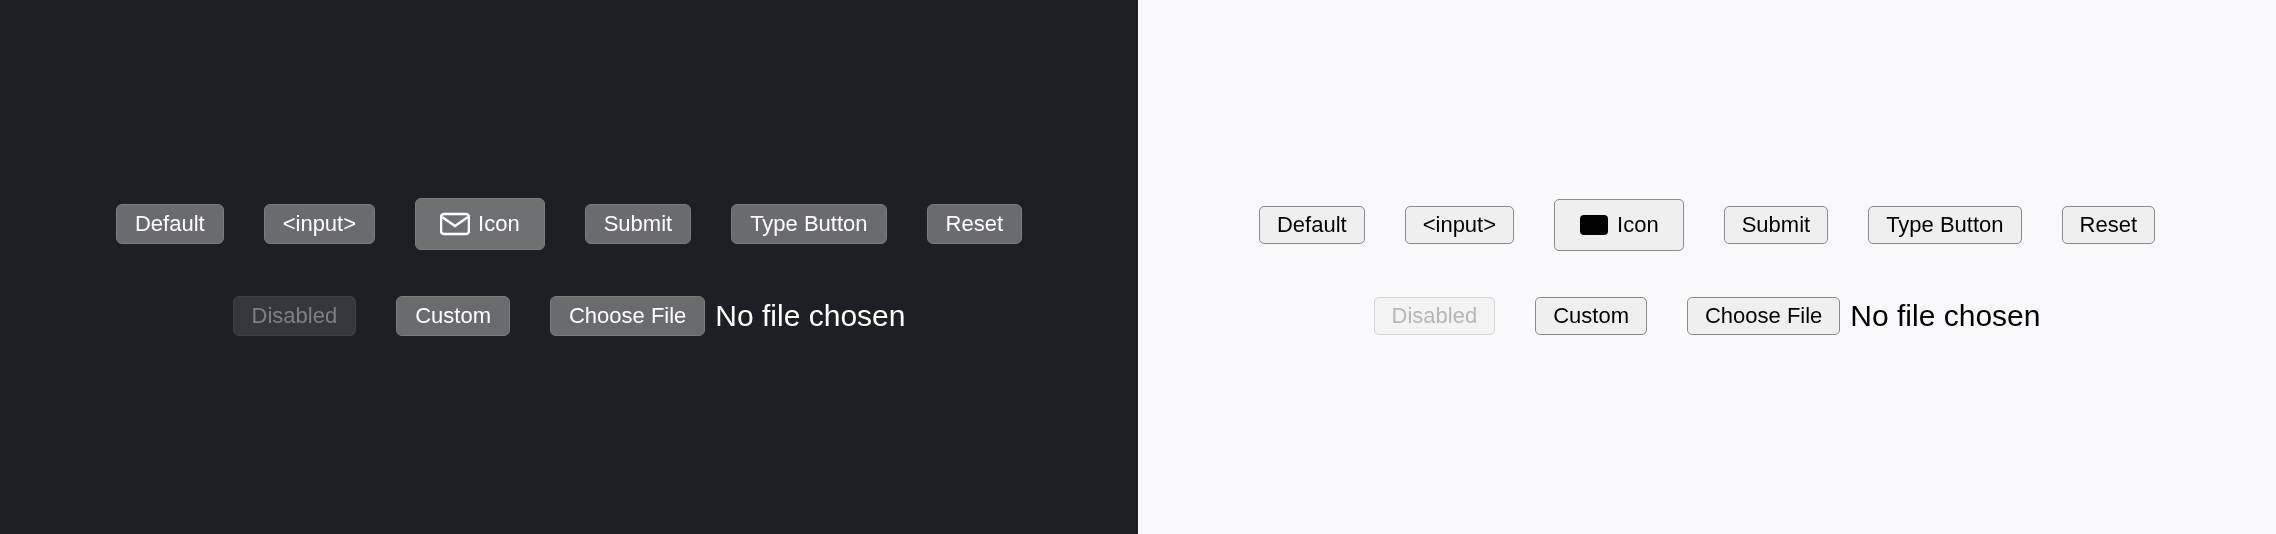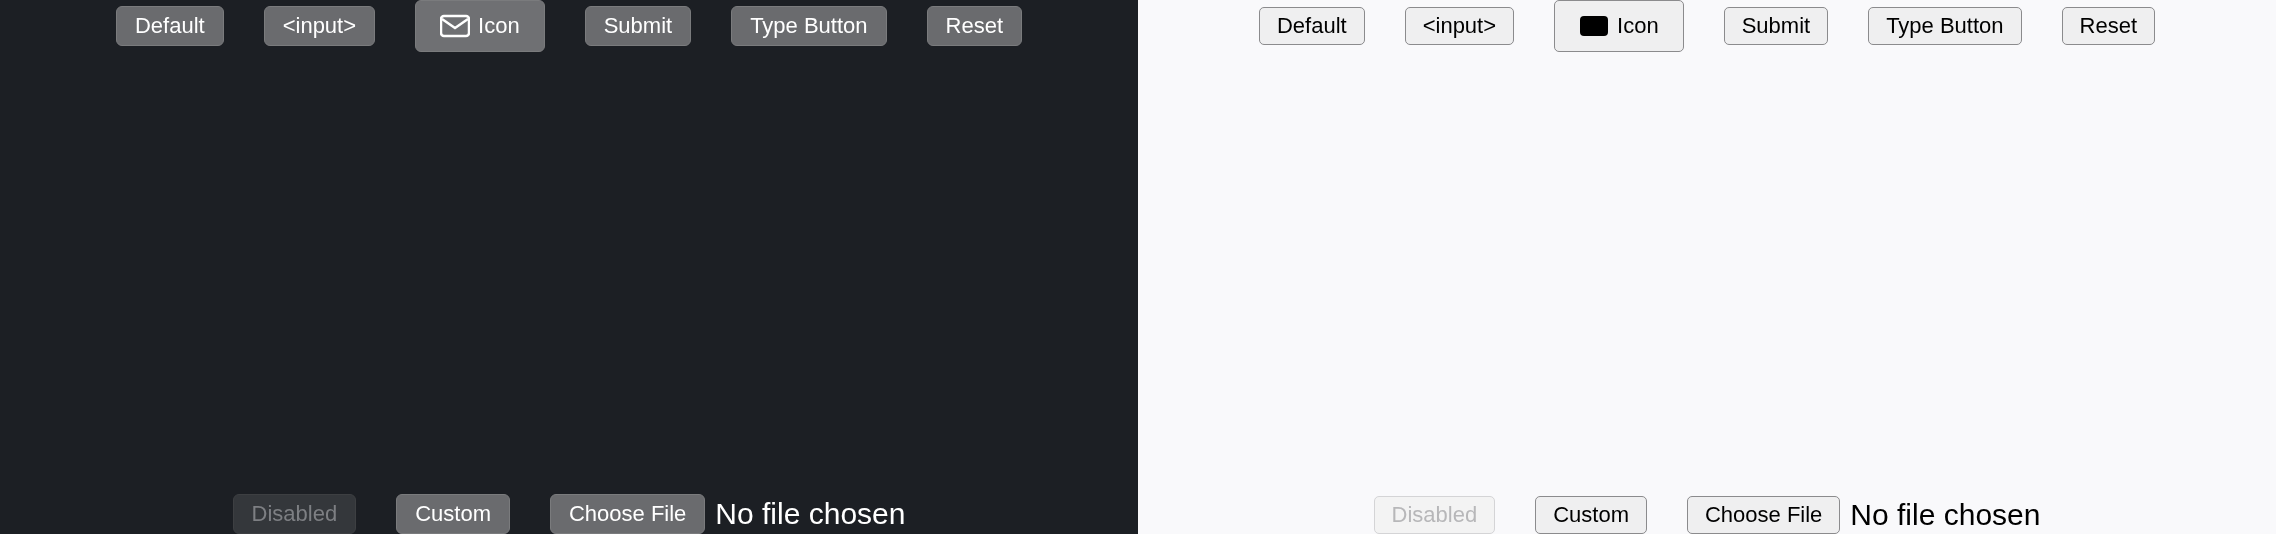--- a/index.html
+++ b/index.html
@@ -12,21 +12,21 @@
       width: 2276px;
       height: 534px;
       font-family: Arial, Helvetica, sans-serif;
     }
     .panel {
       width: 50%;
       height: 100%;
       display: flex;
       flex-direction: column;
       align-items: center;
-      justify-content: space-between;
+      justify-content: center;
       gap: 46px;
     }
     .dark {
       background: #1c1f24;
       color: #ffffff;
     }
     .light {
       background: #f9f9fb;
       color: #000000;
     }

